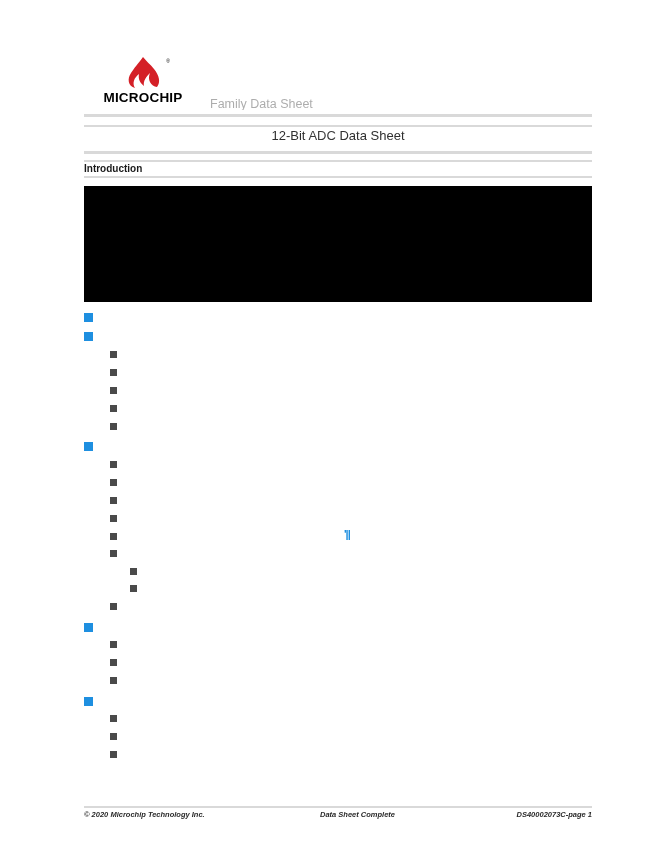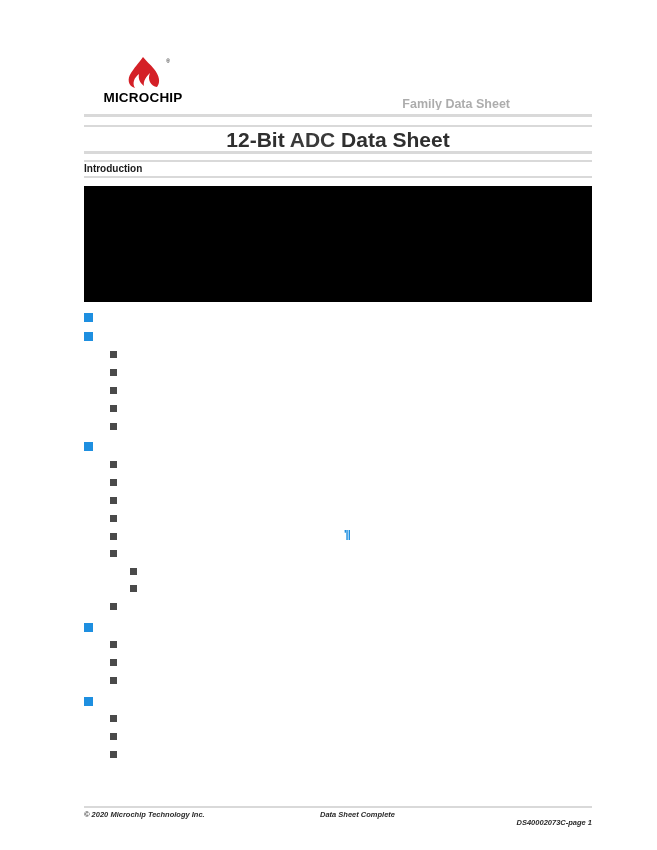--- a/index.html
+++ b/index.html
@@ -79,35 +79,34 @@
 
   
   .doc-family {
     position: absolute;
     left: 210px;
     top: 97px;
     width: 300px;
     height: 13px;
     color: #6a6a6a;
     font-size: 12.5px;
-    font-weight: bold;
+    font-weight: normal;
     overflow: hidden;
     white-space: nowrap;
     opacity: 0.55;
-    text-align: right;
   }
   .doc-title {
     position: absolute;
     left: 84px;
     top: 128px;
     width: 508px;
     text-align: center;
     color: #1d1d1d;
-    font-size: 21px;
-    font-weight: bold;
+    font-size: 13px;
+    font-weight: normal;
     white-space: nowrap;
   }
   .doc-title .bright { color: #2f2f2f; }
   .doc-title .adc { color: #3a3a3a; }
 
   .section-head {
     position: absolute;
     left: 84px;
     top: 163px;
     color: #1a1a1a;
@@ -165,21 +164,21 @@
     top: 810px;
     width: 508px;
     height: 12px;
     color: #2a2a2a;
     font-size: 7.5px;
     font-weight: bold;
     font-style: italic;
   }
   .footer .left   { position: absolute; left: 0;   top: 0; white-space: nowrap; }
   .footer .center { position: absolute; left: 236px; top: 0; white-space: nowrap; }
-  .footer .right  { position: absolute; right: 0;  top: 0; white-space: nowrap; margin-top: 8px; }
+  .footer .right  { position: absolute; right: 0;  top: 0; white-space: nowrap; }
 </style>
 </head>
 <body>
 
 <div class="page">
 
   <div class="logo-box">
     <div class="logo-mark">
       <svg width="58" height="34" viewBox="0 0 58 34" xmlns="http://www.w3.org/2000/svg">
         <path d="M29 1 C24 8, 20 12, 17 17 C13 23, 14 30, 21 32 C18 27, 20 22, 25 18 C24 23, 26 27, 30 30 C29 25, 32 21, 36 17 C33 24, 37 30, 43 31 C47 26, 45 19, 40 13 C36 8, 32 5, 29 1 Z" fill="#d42027"></path>

